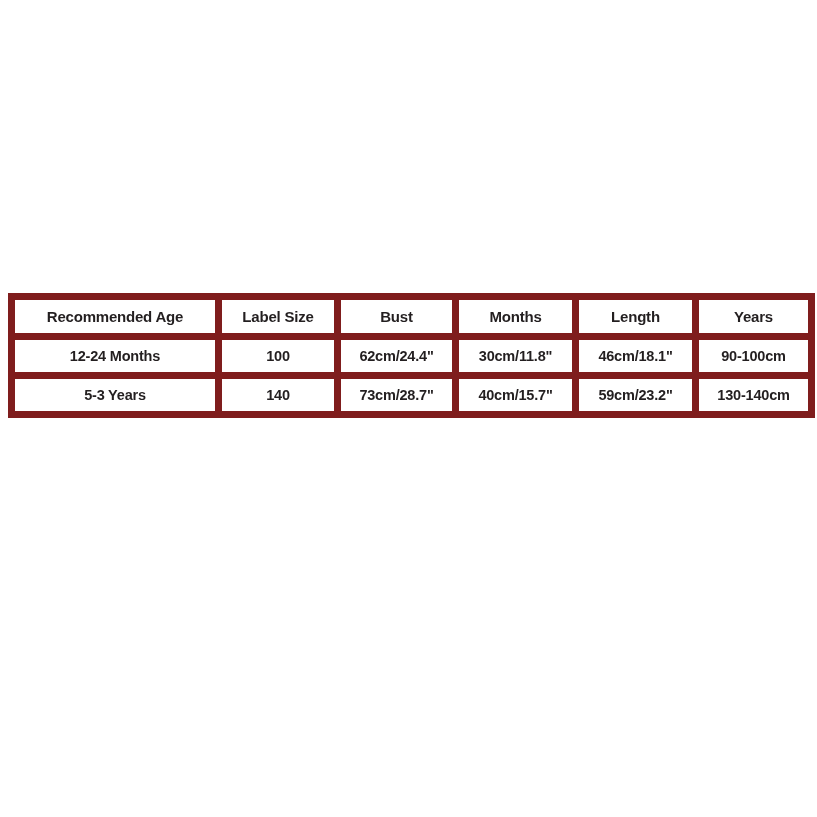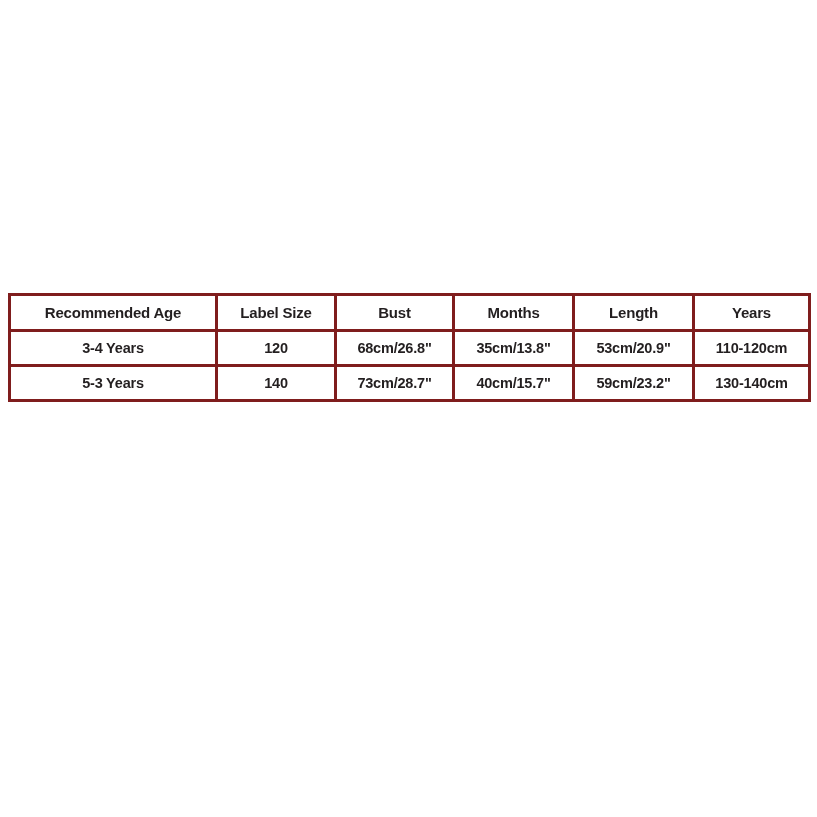--- a/index.html
+++ b/index.html
@@ -24,21 +24,21 @@
 
   table.size-chart {
     border-collapse: collapse;
     table-layout: fixed;
     width: 801px;
     background: #ffffff;
   }
 
   table.size-chart td,
   table.size-chart th {
-    border: 3px solid #7f1d1d;
+    border: 7px solid #7f1d1d;
     height: 32px;
     padding: 0 2px;
     text-align: center;
     vertical-align: middle;
     font-weight: bold;
     font-size: 14.5px;
     letter-spacing: -0.2px;
     color: #231f20;
     white-space: nowrap;
     overflow: hidden;
@@ -75,26 +75,26 @@
         <th>Recommended Age</th>
         <th>Label Size</th>
         <th>Bust</th>
         <th>Months</th>
         <th>Length</th>
         <th>Years</th>
       </tr>
     </thead>
     <tbody>
       <tr>
-        <td>3-4 Years</td>
-        <td>120</td>
-        <td>68cm/26.8"</td>
-        <td>35cm/13.8"</td>
-        <td>53cm/20.9"</td>
-        <td>110-120cm</td>
+        <td>12-24 Months</td>
+        <td>100</td>
+        <td>62cm/24.4"</td>
+        <td>30cm/11.8"</td>
+        <td>46cm/18.1"</td>
+        <td>90-100cm</td>
       </tr>
       <tr>
         <td>5-3 Years</td>
         <td>140</td>
         <td>73cm/28.7"</td>
         <td>40cm/15.7"</td>
         <td>59cm/23.2"</td>
         <td>130-140cm</td>
       </tr>
     </tbody>

